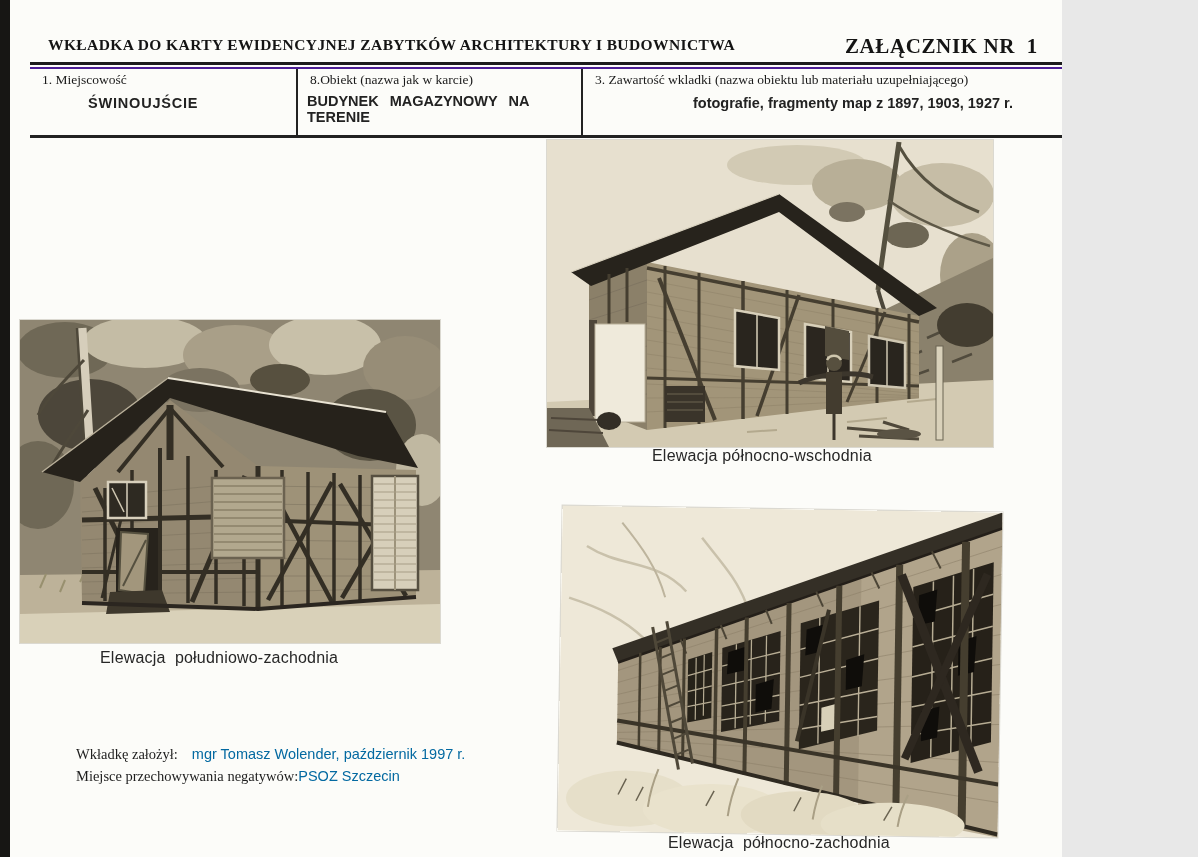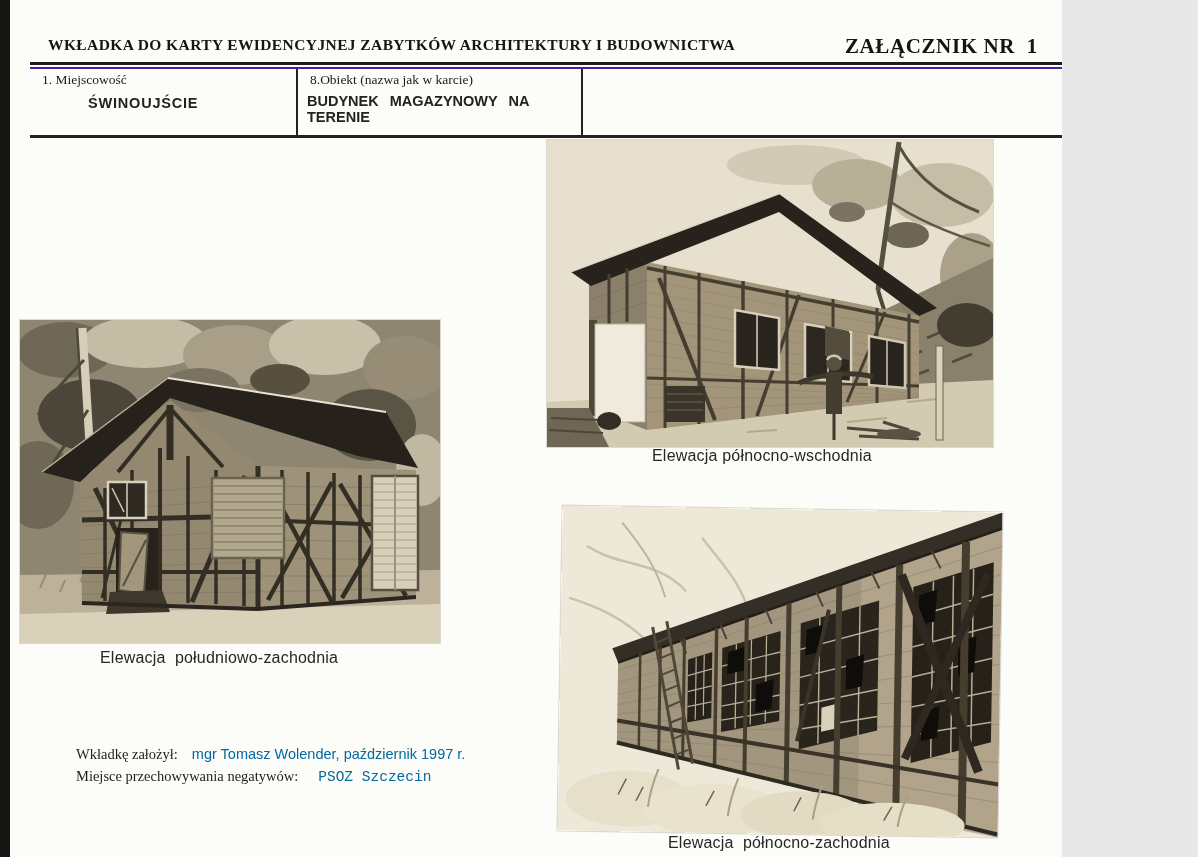--- a/index.html
+++ b/index.html
@@ -52,20 +52,24 @@
   <div class="hdr-rule"></div>
 
   <div class="rec-table">
     <div class="rec-cell rec-c1">
       <div class="rec-label">1. Miejscowość</div>
       <div class="c1-val sans">ŚWINOUJŚCIE</div>
     </div>
     <div class="rec-cell rec-c2">
       <div class="rec-label">8.Obiekt (nazwa jak w karcie)</div>
       <div class="c2-val1 sans">BUDYNEK MAGAZYNOWY NA TERENIE</div>
+    </div>
+    <div class="rec-cell rec-c3">
+      <div class="rec-label">3. Zawartość wkladki (nazwa obiektu lub materiału uzupełniającego)</div>
+      <div class="c3-val sans">fotografie, fragmenty map z 1897, 1903, 1927 r.</div>
     </div>
   </div>
 
   <div class="photo" style="left:547px;top:140px;width:446px;height:307px;">
     <svg viewBox="0 0 446 307" preserveAspectRatio="none">
       <rect width="446" height="307" fill="#e7e0cf"></rect>
 
       <ellipse cx="250" cy="25" rx="70" ry="20" fill="#d2cab4"></ellipse>
       <ellipse cx="310" cy="45" rx="45" ry="26" fill="#b8af97"></ellipse>
       <ellipse cx="395" cy="55" rx="52" ry="32" fill="#c6bda6"></ellipse>
@@ -366,15 +370,15 @@
       </g>
       <g stroke="#6b6452" stroke-width="1.5" fill="none">
         <path d="M60,288 l8,-16 M78,294 l7,-14 M148,298 l8,-15 M236,302 l7,-14 M326,310 l8,-14"></path>
       </g>
     </svg>
   </div>
   <div class="caption" style="left:668px;top:834px;">Elewacja  północno-zachodnia</div>
 
   <div class="footer-line" style="top:746px;"><span>Wkładkę założył:</span><span class="val" style="margin-left:14px;">mgr Tomasz Wolender, październik 1997 r.</span></div>
 
-  <div class="footer-line" style="top:768px;"><span>Miejsce przechowywania negatywów:</span><span class="val" style="margin-left:20px;font-family:Liberation Mono, monospace;">PSOZ Szczecin</span></div>
+  <div class="footer-line" style="top:768px;"><span>Miejsce przechowywania negatywów:</span><span class="val" style="margin-left:0;">PSOZ Szczecin</span></div>
 
 </div>
 
 </body></html>

